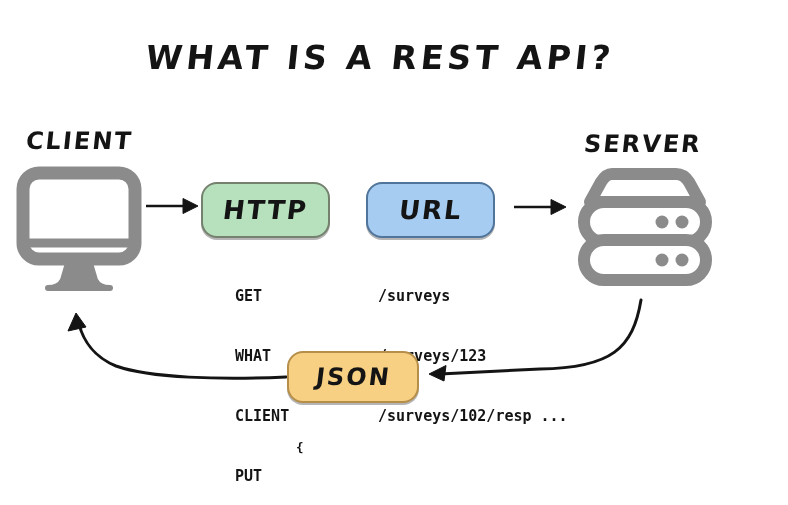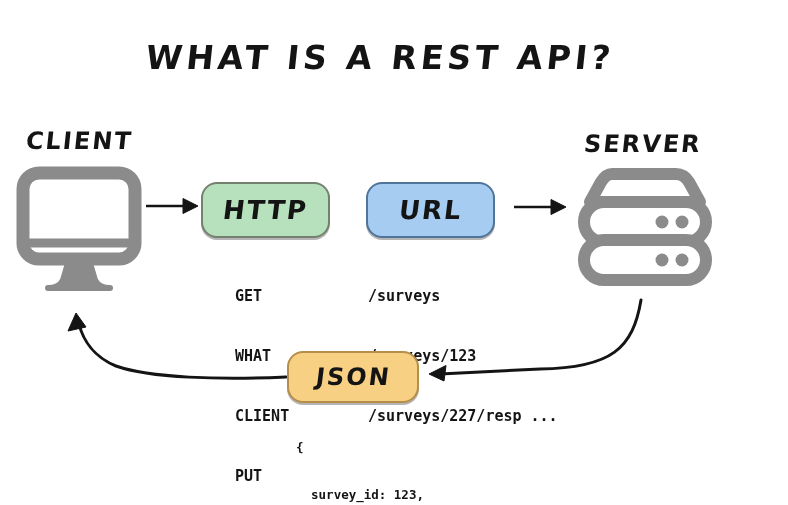--- a/index.html
+++ b/index.html
@@ -75,21 +75,21 @@
   .mono-list {
     position: absolute;
     font-family: "DejaVu Sans Mono", "Liberation Mono", monospace;
     font-weight: 700;
     font-size: 15px;
     line-height: 20px;
     color: #141414;
     white-space: pre;
   }
   .methods-list { left: 235px; top: 246px; }
-  .paths-list   { left: 368px; top: 246px; }
+  .paths-list   { left: 378px; top: 246px; }
 
   .json-code {
     position: absolute;
     left: 296px; top: 409px;
     font-family: "DejaVu Sans Mono", "Liberation Mono", monospace;
     font-weight: 700;
     font-size: 12.5px;
     line-height: 15.5px;
     color: #141414;
     white-space: pre;
@@ -146,41 +146,40 @@
     <div>CLIENT</div>
     <div>PUT</div>
   </div>
 
   <div class="badge url-badge">
     <span>URL</span>
   </div>
   <div class="mono-list paths-list">
     <div>/surveys</div>
     <div>/surveys/123</div>
-    <div>/surveys/227/resp ...</div>
+    <div>/surveys/102/resp ...</div>
   </div>
 
   <div class="node-label server-label hand">SERVER</div>
   <div class="icon-wrap server-icon-wrap">
     <svg viewBox="0 0 138 130" fill="none" xmlns="http://www.w3.org/2000/svg">
       <path d="M36 10 L100 10 Q108 10 113 18 L124 38 L14 38 L25 18 Q30 10 36 10 Z" stroke="#8b8b8b" stroke-width="12" stroke-linejoin="round" fill="#ffffff"></path>
       <rect x="8" y="38" width="122" height="40" rx="20" stroke="#8b8b8b" stroke-width="12" fill="#ffffff"></rect>
       <rect x="8" y="76" width="122" height="40" rx="20" stroke="#8b8b8b" stroke-width="12" fill="#ffffff"></rect>
       <circle cx="86" cy="58" r="6.5" fill="#8b8b8b"></circle>
       <circle cx="106" cy="58" r="6.5" fill="#8b8b8b"></circle>
       <circle cx="86" cy="96" r="6.5" fill="#8b8b8b"></circle>
       <circle cx="106" cy="96" r="6.5" fill="#8b8b8b"></circle>
     </svg>
   </div>
 
   <div class="badge json-badge">
     <span>JSON</span>
   </div>
   <div class="json-code">
     <div>{</div>
-    <div>  survey_id: 123,</div>
     
     
     
     
   </div>
 
 </div>
 
 </body></html>

